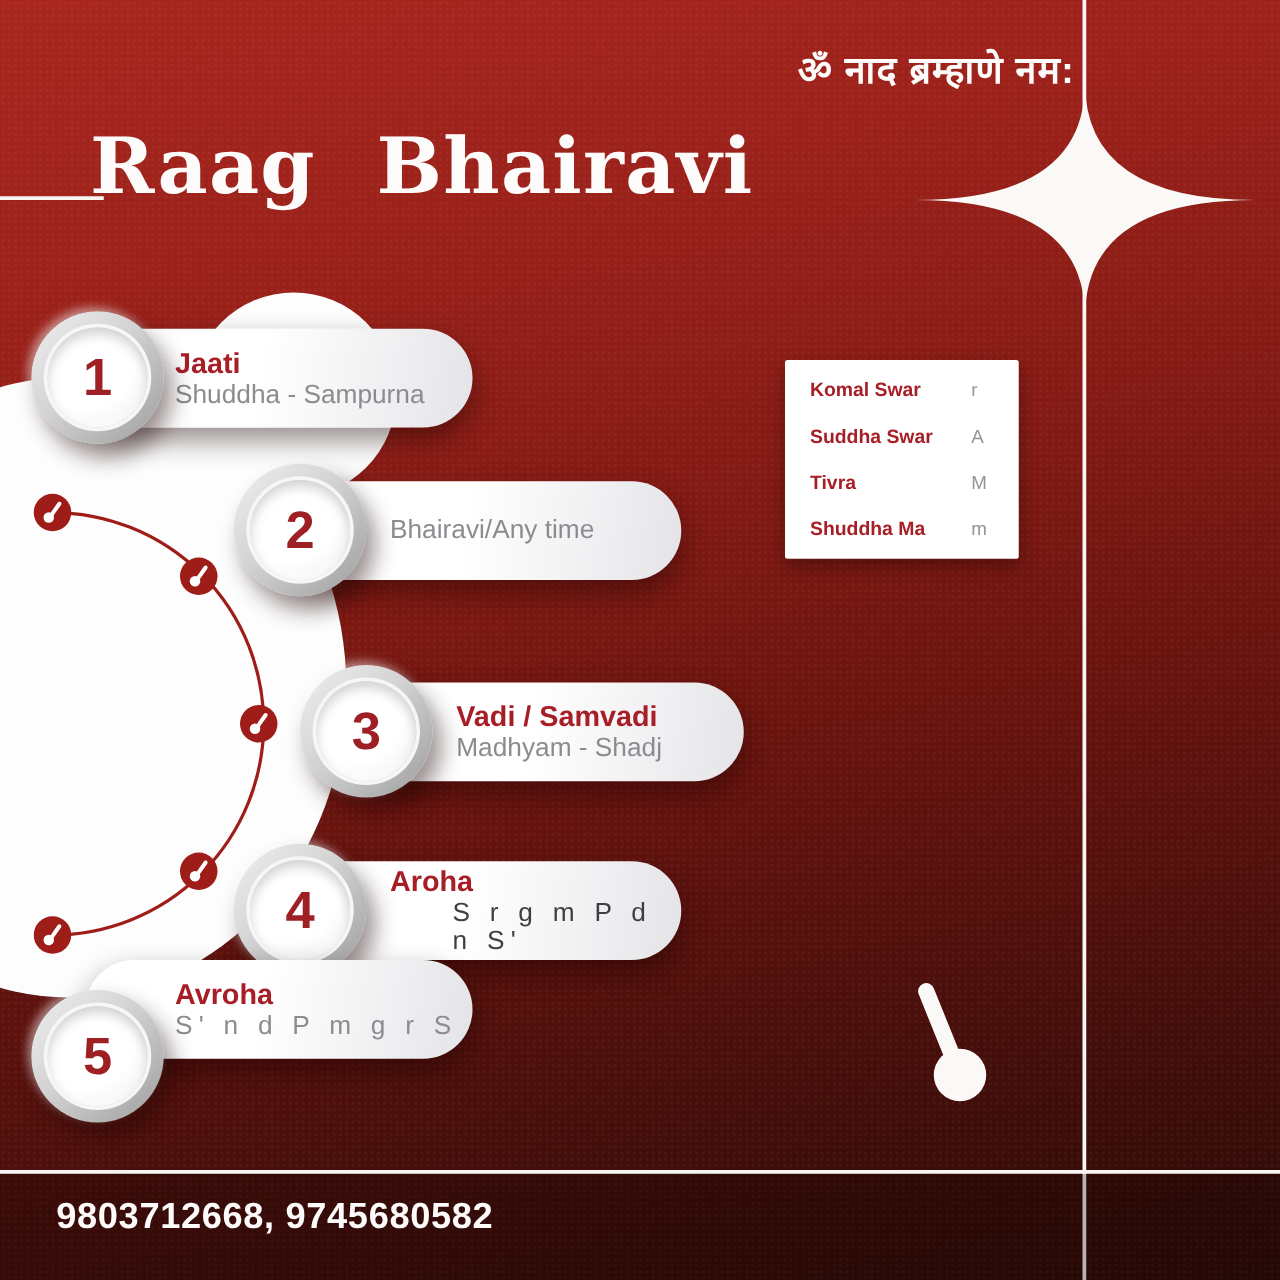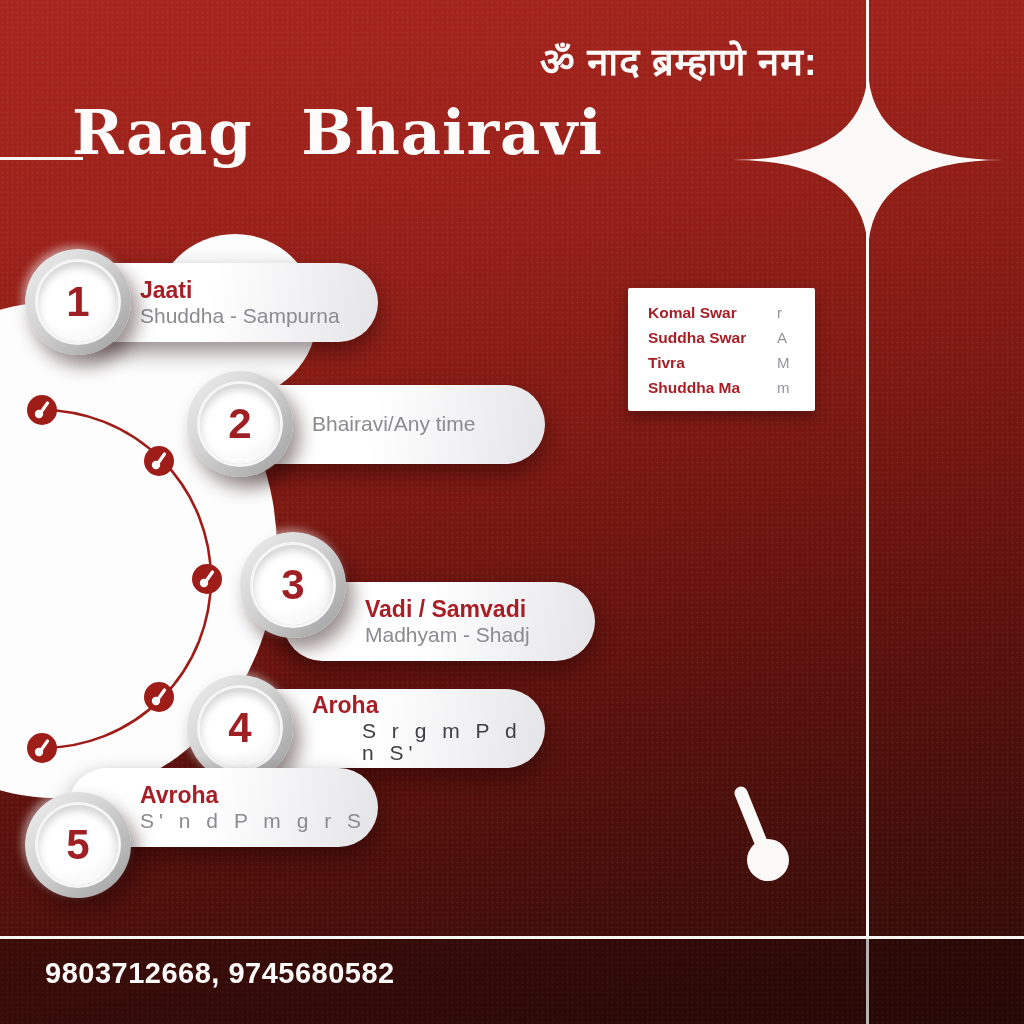--- a/index.html
+++ b/index.html
@@ -11,22 +11,22 @@
   .texture{position:absolute;inset:0;
     background-image:radial-gradient(rgba(255,255,255,0.045) 1px,transparent 1.2px);
     background-size:5px 5px;pointer-events:none;}
   
   .vline{position:absolute;left:866px;top:0;width:3px;height:1024px;background:#f8f6f3;}
   .hline-title{position:absolute;left:0;top:157px;width:83px;height:3px;background:#f8f6f3;}
   .hline-bottom{position:absolute;left:0;top:936px;width:1024px;height:3px;background:#f8f6f3;}
   .bottom-strip{position:absolute;left:0;top:939px;width:1024px;height:85px;background:rgba(18,3,2,0.28);}
   svg{position:absolute;display:block;}
   
-  .mantra{position:absolute;left:540px;top:34px;width:320px;text-align:left;
-    color:#fdfcfa;font-size:38px;font-weight:bold;letter-spacing:1px;}
+  .mantra{position:absolute;left:540px;top:34px;width:320px;text-align:right;
+    color:#fdfcfa;font-size:30px;font-weight:bold;letter-spacing:1px;}
   .title{position:absolute;left:72px;top:96px;width:720px;
     font-family:"DejaVu Serif",serif;font-weight:bold;font-style:normal;
     font-size:62px;color:#fdfcfb;letter-spacing:1px;word-spacing:26px;white-space:nowrap;}
   
   .card{position:absolute;}
   .pill{position:absolute;height:79px;border-radius:40px;
     background:linear-gradient(100deg,#ffffff 45%,#f1f1f3 75%,#e4e4e8 100%);
     box-shadow:0 10px 22px rgba(25,3,3,0.45);
     display:flex;flex-direction:column;justify-content:center;gap:3px;box-sizing:border-box;}
   .pill .label{color:#a81e26;font-weight:bold;font-size:23px;line-height:1.05;}
@@ -38,21 +38,21 @@
     background:linear-gradient(135deg,#f0f0f0 0%,#d2d2d2 45%,#9d9d9d 100%);
     box-shadow:7px 11px 18px rgba(30,4,4,0.45), -3px -3px 8px rgba(255,255,255,0.5);}
   .badge-inner{position:absolute;inset:13px;border-radius:50%;
     background:radial-gradient(circle at 35% 28%,#ffffff 55%,#ededee 100%);
     box-shadow:inset 0 5px 9px rgba(0,0,0,0.18), inset 0 -3px 6px rgba(255,255,255,0.9), 0 0 0 3px #f6f6f7;
     display:flex;align-items:center;justify-content:center;}
   .badge-num{color:#9e2024;font-weight:bold;font-size:42px;font-family:"Liberation Sans",sans-serif;}
   
   .legend{position:absolute;left:628px;top:288px;width:187px;box-sizing:border-box;
     background:#ffffff;border-radius:2px;box-shadow:0 6px 14px rgba(20,3,3,0.35);
-    padding:16px 18px 14px 20px;display:flex;flex-direction:column;gap:7px;}
+    padding:16px 18px 14px 20px;display:flex;flex-direction:column;gap:19px;}
   .legend-row{display:flex;justify-content:space-between;align-items:baseline;}
   .legend-label{color:#a81e26;font-weight:bold;font-size:15.5px;white-space:nowrap;}
   .legend-value{color:#95959a;font-size:15px;width:20px;text-align:left;}
   
   .phones{position:absolute;left:45px;top:957px;color:#fdfcfa;font-weight:bold;font-size:29px;letter-spacing:0.5px;}
   .url{position:absolute;left:437px;top:957px;color:#fdfcfa;font-weight:bold;font-size:29px;letter-spacing:0.2px;}
 </style>
 </head>
 <body>
 
@@ -122,21 +122,21 @@
       <div class="value">Bhairavi/Any time</div>
     </div>
     <div class="badge" style="left:187px;top:371px;">
       <div class="badge-inner">
         <span class="badge-num">2</span>
       </div>
     </div>
   </div>
 
   <div class="card">
-    <div class="pill" style="left:283px;top:546px;width:312px;padding-left:82px;margin-top:36px;">
+    <div class="pill" style="left:283px;top:546px;width:312px;padding-left:82px;">
       <div class="label">Vadi / Samvadi</div>
       <div class="value">Madhyam - Shadj</div>
     </div>
     <div class="badge" style="left:240px;top:532px;">
       <div class="badge-inner">
         <span class="badge-num">3</span>
       </div>
     </div>
   </div>
 

